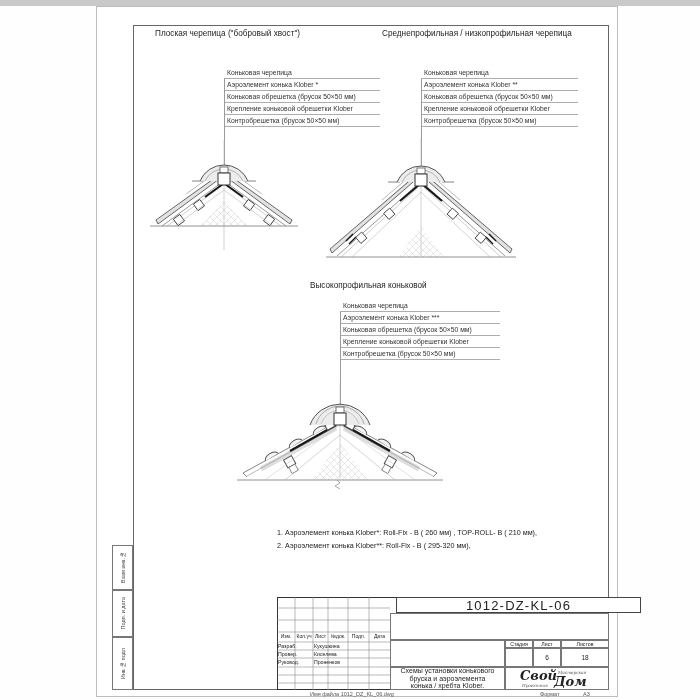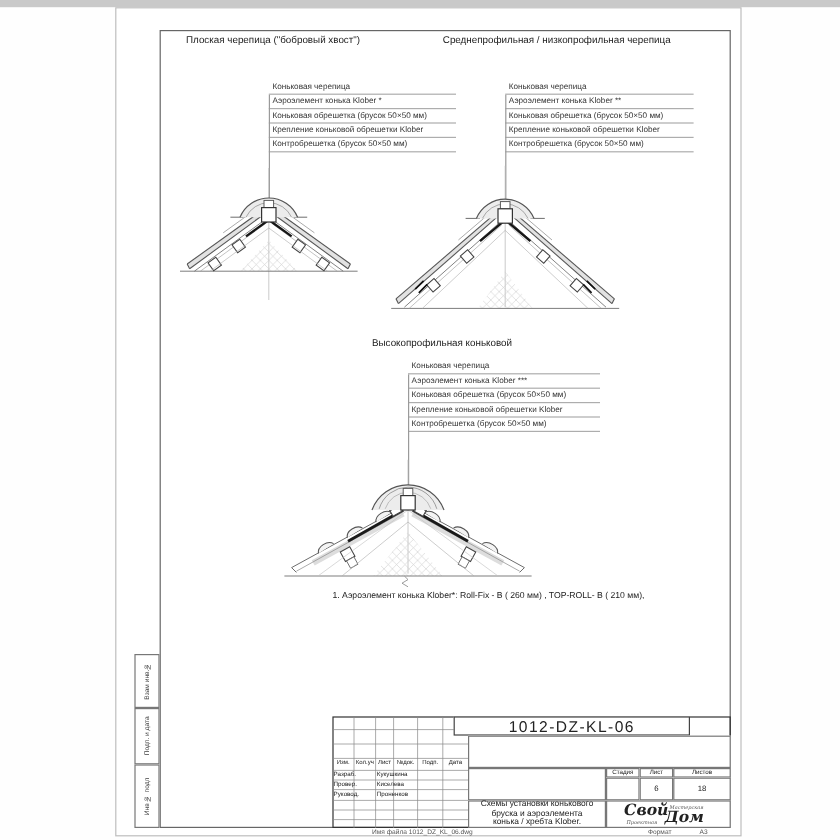--- a/index.html
+++ b/index.html
@@ -36,21 +36,21 @@
 </head>
 <body>
 
 <div id="app">
 
   <div class="abs topstrip"></div>
   <div class="abs page"></div>
   <div class="abs frame"></div>
 
   <div class="abs sec-title" style="left:155px;top:29px;">Плоская черепица ("бобровый хвост")</div>
-  <div class="abs sec-title" style="left:369px;top:29px;">Среднепрофильная  / низкопрофильная  черепица</div>
+  <div class="abs sec-title" style="left:382px;top:29px;">Среднепрофильная  / низкопрофильная  черепица</div>
   <div class="abs sec-title" style="left:310px;top:281px;">Высокопрофильная коньковой</div>
 
   <div class="abs lblgroup" style="left:224px;top:67px;width:156px;">
     <div class="lbl">Коньковая черепица</div>
     <div class="lbl">Аэроэлемент конька Klober *</div>
     <div class="lbl">Коньковая обрешетка (брусок 50×50 мм)</div>
     <div class="lbl">Крепление коньковой обрешетки Klober</div>
     <div class="lbl">Контробрешетка (брусок 50×50 мм)</div>
   </div>
 
@@ -165,22 +165,23 @@
     <use href="#d3r" transform="translate(250,0) scale(-1,1)"></use>
     <line x1="110" y1="42" x2="119" y2="34" stroke="#222" stroke-width="2.2"></line>
     <line x1="131" y1="34" x2="140" y2="42" stroke="#222" stroke-width="2.2"></line>
     <path d="M95,42 A32,32 0 0 1 155,42" fill="#ececec" stroke="#555" stroke-width="1"></path>
     <path d="M101,41 A25,25 0 0 1 149,41" fill="none" stroke="#7d7d7d" stroke-width="0.6"></path>
     <path d="M106,41 A20,20 0 0 1 144,41" fill="none" stroke="#9a9a9a" stroke-width="0.5"></path>
     <rect x="121" y="24" width="8" height="6" fill="#fff" stroke="#555" stroke-width="0.8"></rect>
     <rect x="119" y="30" width="12" height="12" fill="#fff" stroke="#333" stroke-width="1"></rect>
   </svg>
 
-  <div class="abs" style="left:277px;top:489px;">
+  <div class="abs" style="left:277px;top:526px;">
     <div class="note">1. Аэроэлемент конька  Klober*: Roll-Fix - B ( 260 мм) , TOP-ROLL- B ( 210 мм),</div>
+    <div class="note">2. Аэроэлемент конька  Klober**: Roll-Fix - B ( 295-320 мм),</div>
   </div>
 
   <div class="abs tb-outer" style="left:277px;top:597px;width:332px;height:93px;"></div>
 
   <div class="abs" style="left:277px;top:597px;width:113px;height:93px;">
     <svg class="abs" style="left:0;top:0;" width="113" height="93">
       <path d="M18,0V93 M36,0V93 M51,0V93 M71,0V93 M92,0V93 M0,11H113 M0,23H113 M0,35H113 M0,45H113 M0,53H113 M0,61H113 M0,70H113 M0,78H113 M0,86H113" stroke="#8a8a8a" stroke-width="0.6" fill="none"></path>
     </svg>
     <span class="tbh" style="left:0;width:18px;top:36px;">Изм.</span>
     <span class="tbh" style="left:18px;width:18px;top:36px;">Кол.уч</span>
@@ -189,21 +190,21 @@
     <span class="tbh" style="left:71px;width:21px;top:36px;">Подп.</span>
     <span class="tbh" style="left:92px;width:21px;top:36px;">Дата</span>
     <span class="tbr" style="left:1px;top:46px;">Разраб.</span>
     <span class="tbr" style="left:37px;top:46px;">Кукушкина</span>
     <span class="tbr" style="left:1px;top:54px;">Провер.</span>
     <span class="tbr" style="left:37px;top:54px;">Киселева</span>
     <span class="tbr" style="left:1px;top:62px;">Руковод.</span>
     <span class="tbr" style="left:37px;top:62px;">Проненков</span>
   </div>
 
-  <div class="cell cc" style="left:378px;top:597px;width:197px;height:16px;border-color:#444;">
+  <div class="cell cc" style="left:396px;top:597px;width:245px;height:16px;border-color:#444;">
     <span class="docnum">1012-DZ-KL-06</span>
   </div>
   <div class="cell" style="left:390px;top:613px;width:219px;height:27px;"></div>
   <div class="cell" style="left:390px;top:640px;width:115px;height:27px;"></div>
 
   <div class="cell cc stagehdr" style="left:505px;top:640px;width:28px;height:8px;">Стадия</div>
   <div class="cell cc stagehdr" style="left:533px;top:640px;width:28px;height:8px;">Лист</div>
   <div class="cell cc stagehdr" style="left:561px;top:640px;width:48px;height:8px;">Листов</div>
   <div class="cell cc" style="left:505px;top:648px;width:28px;height:19px;"></div>
   <div class="cell cc stageval" style="left:533px;top:648px;width:28px;height:19px;">6</div>

